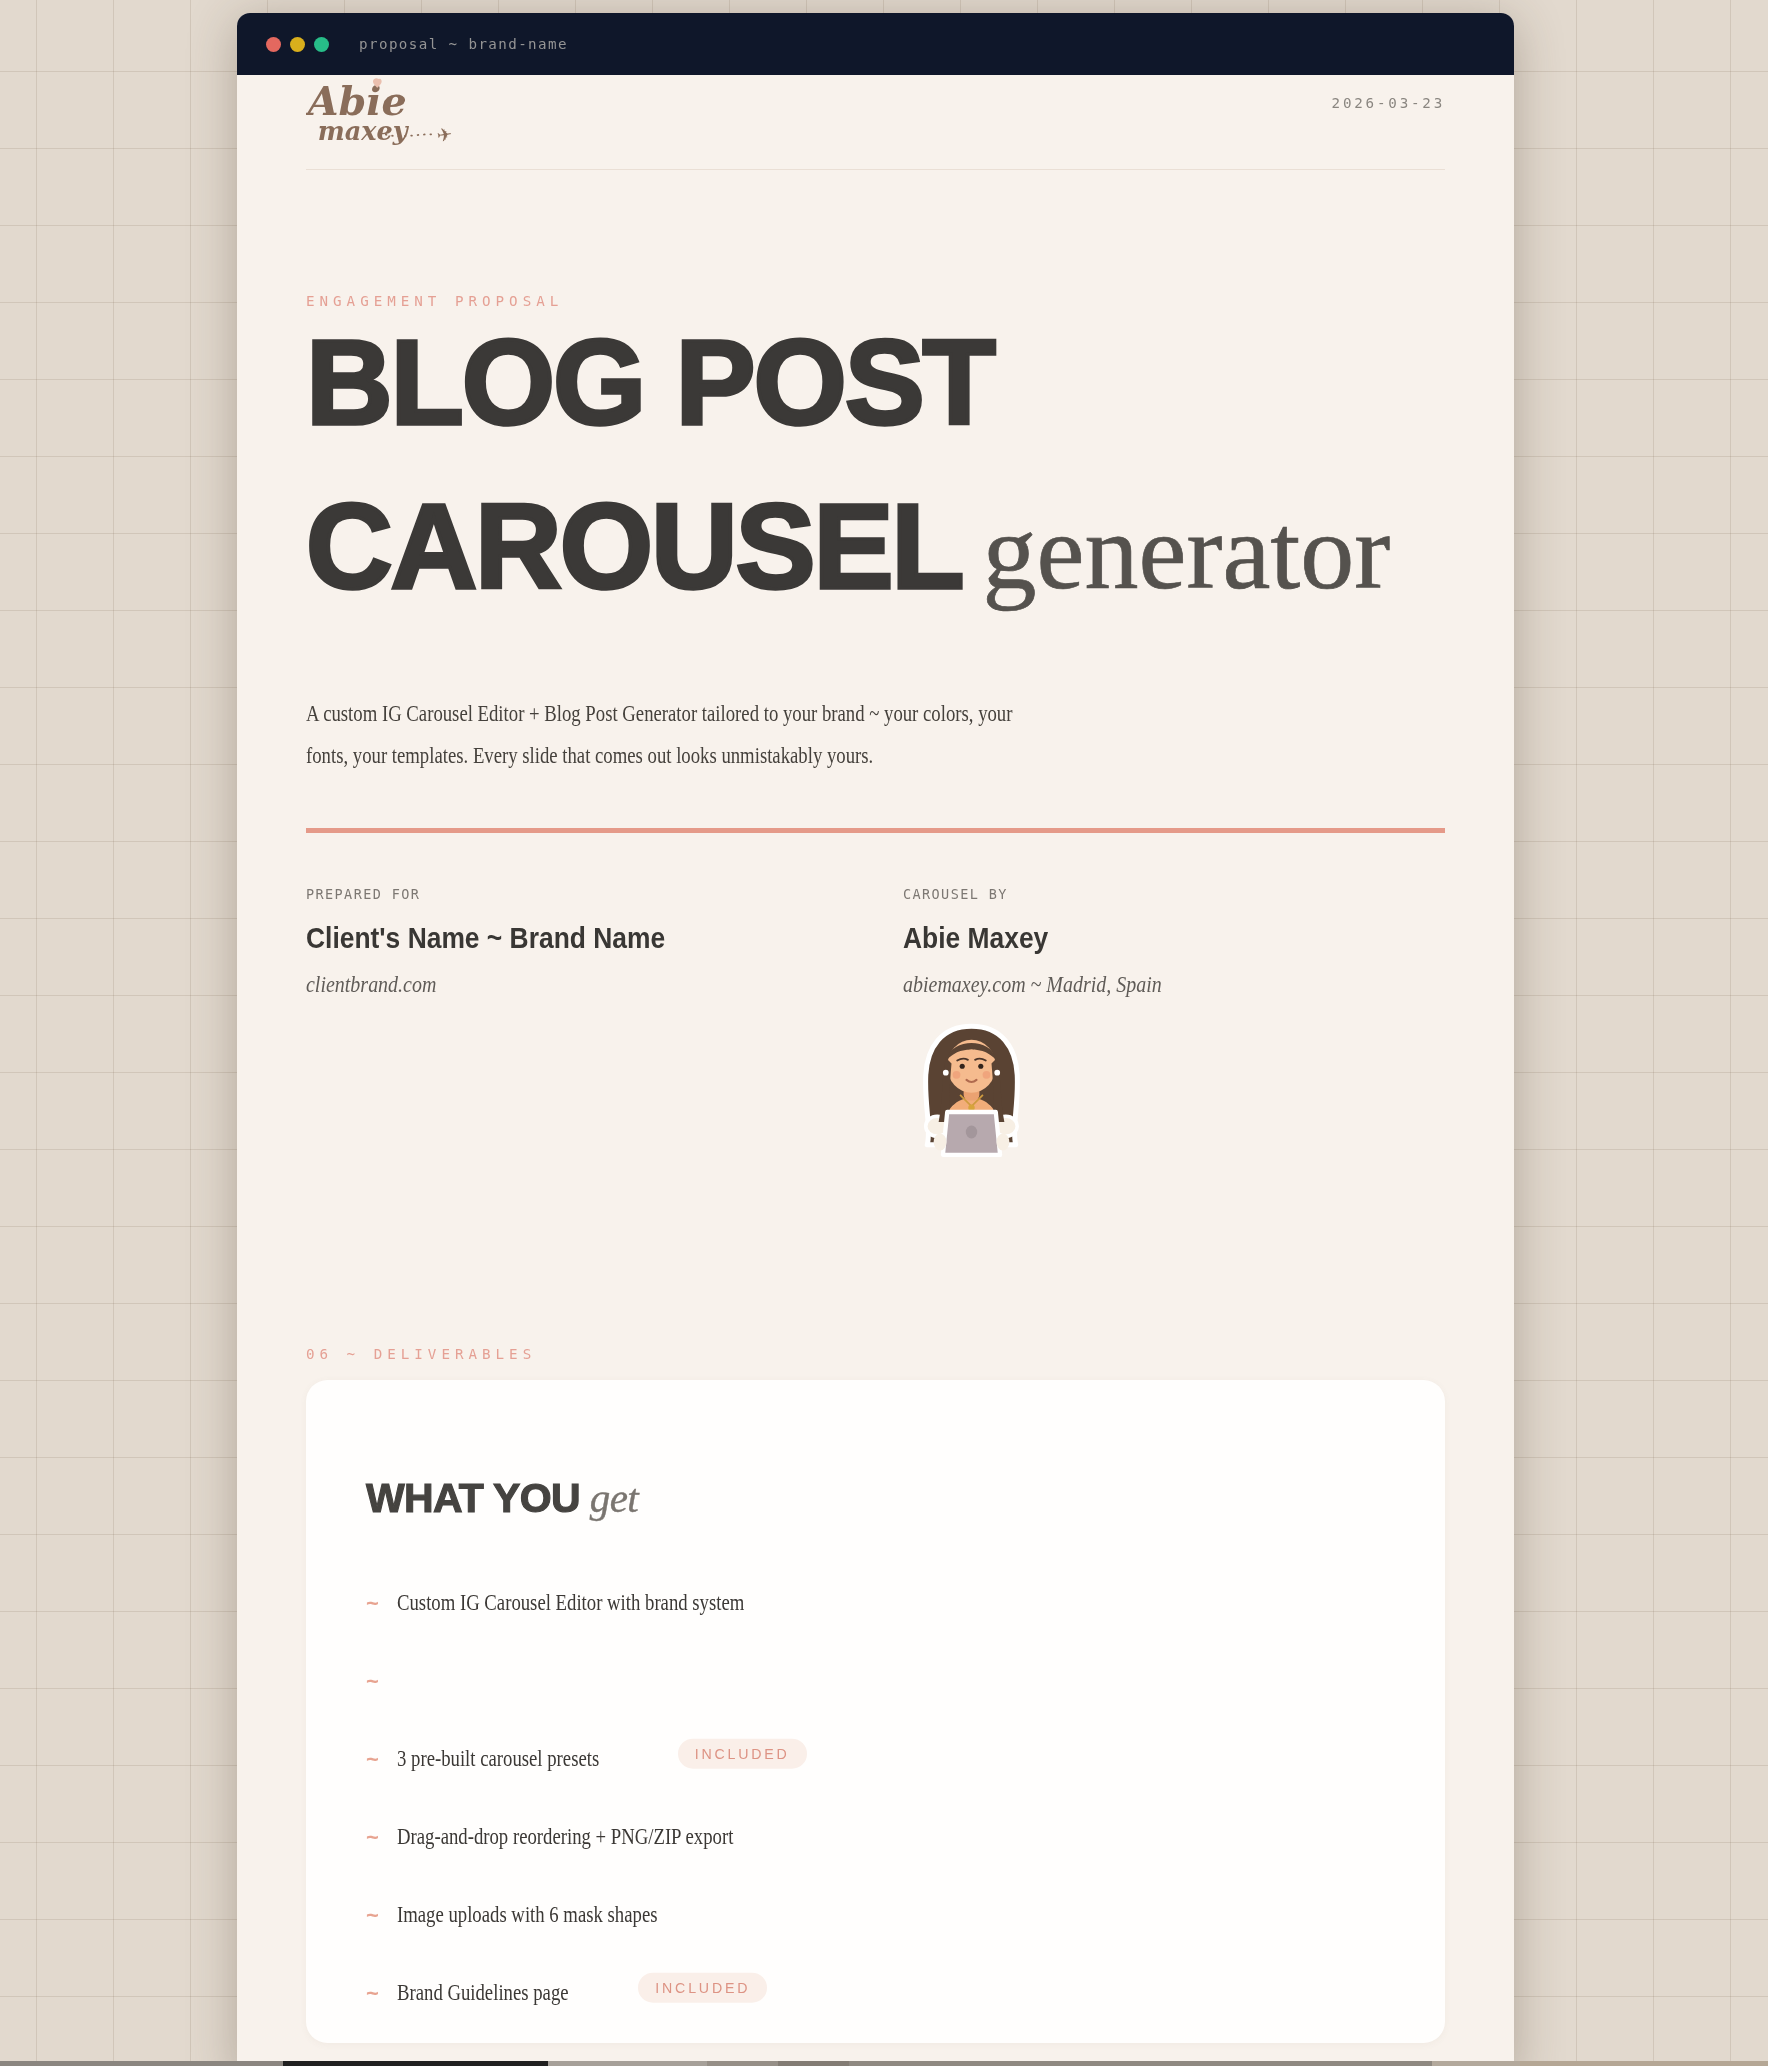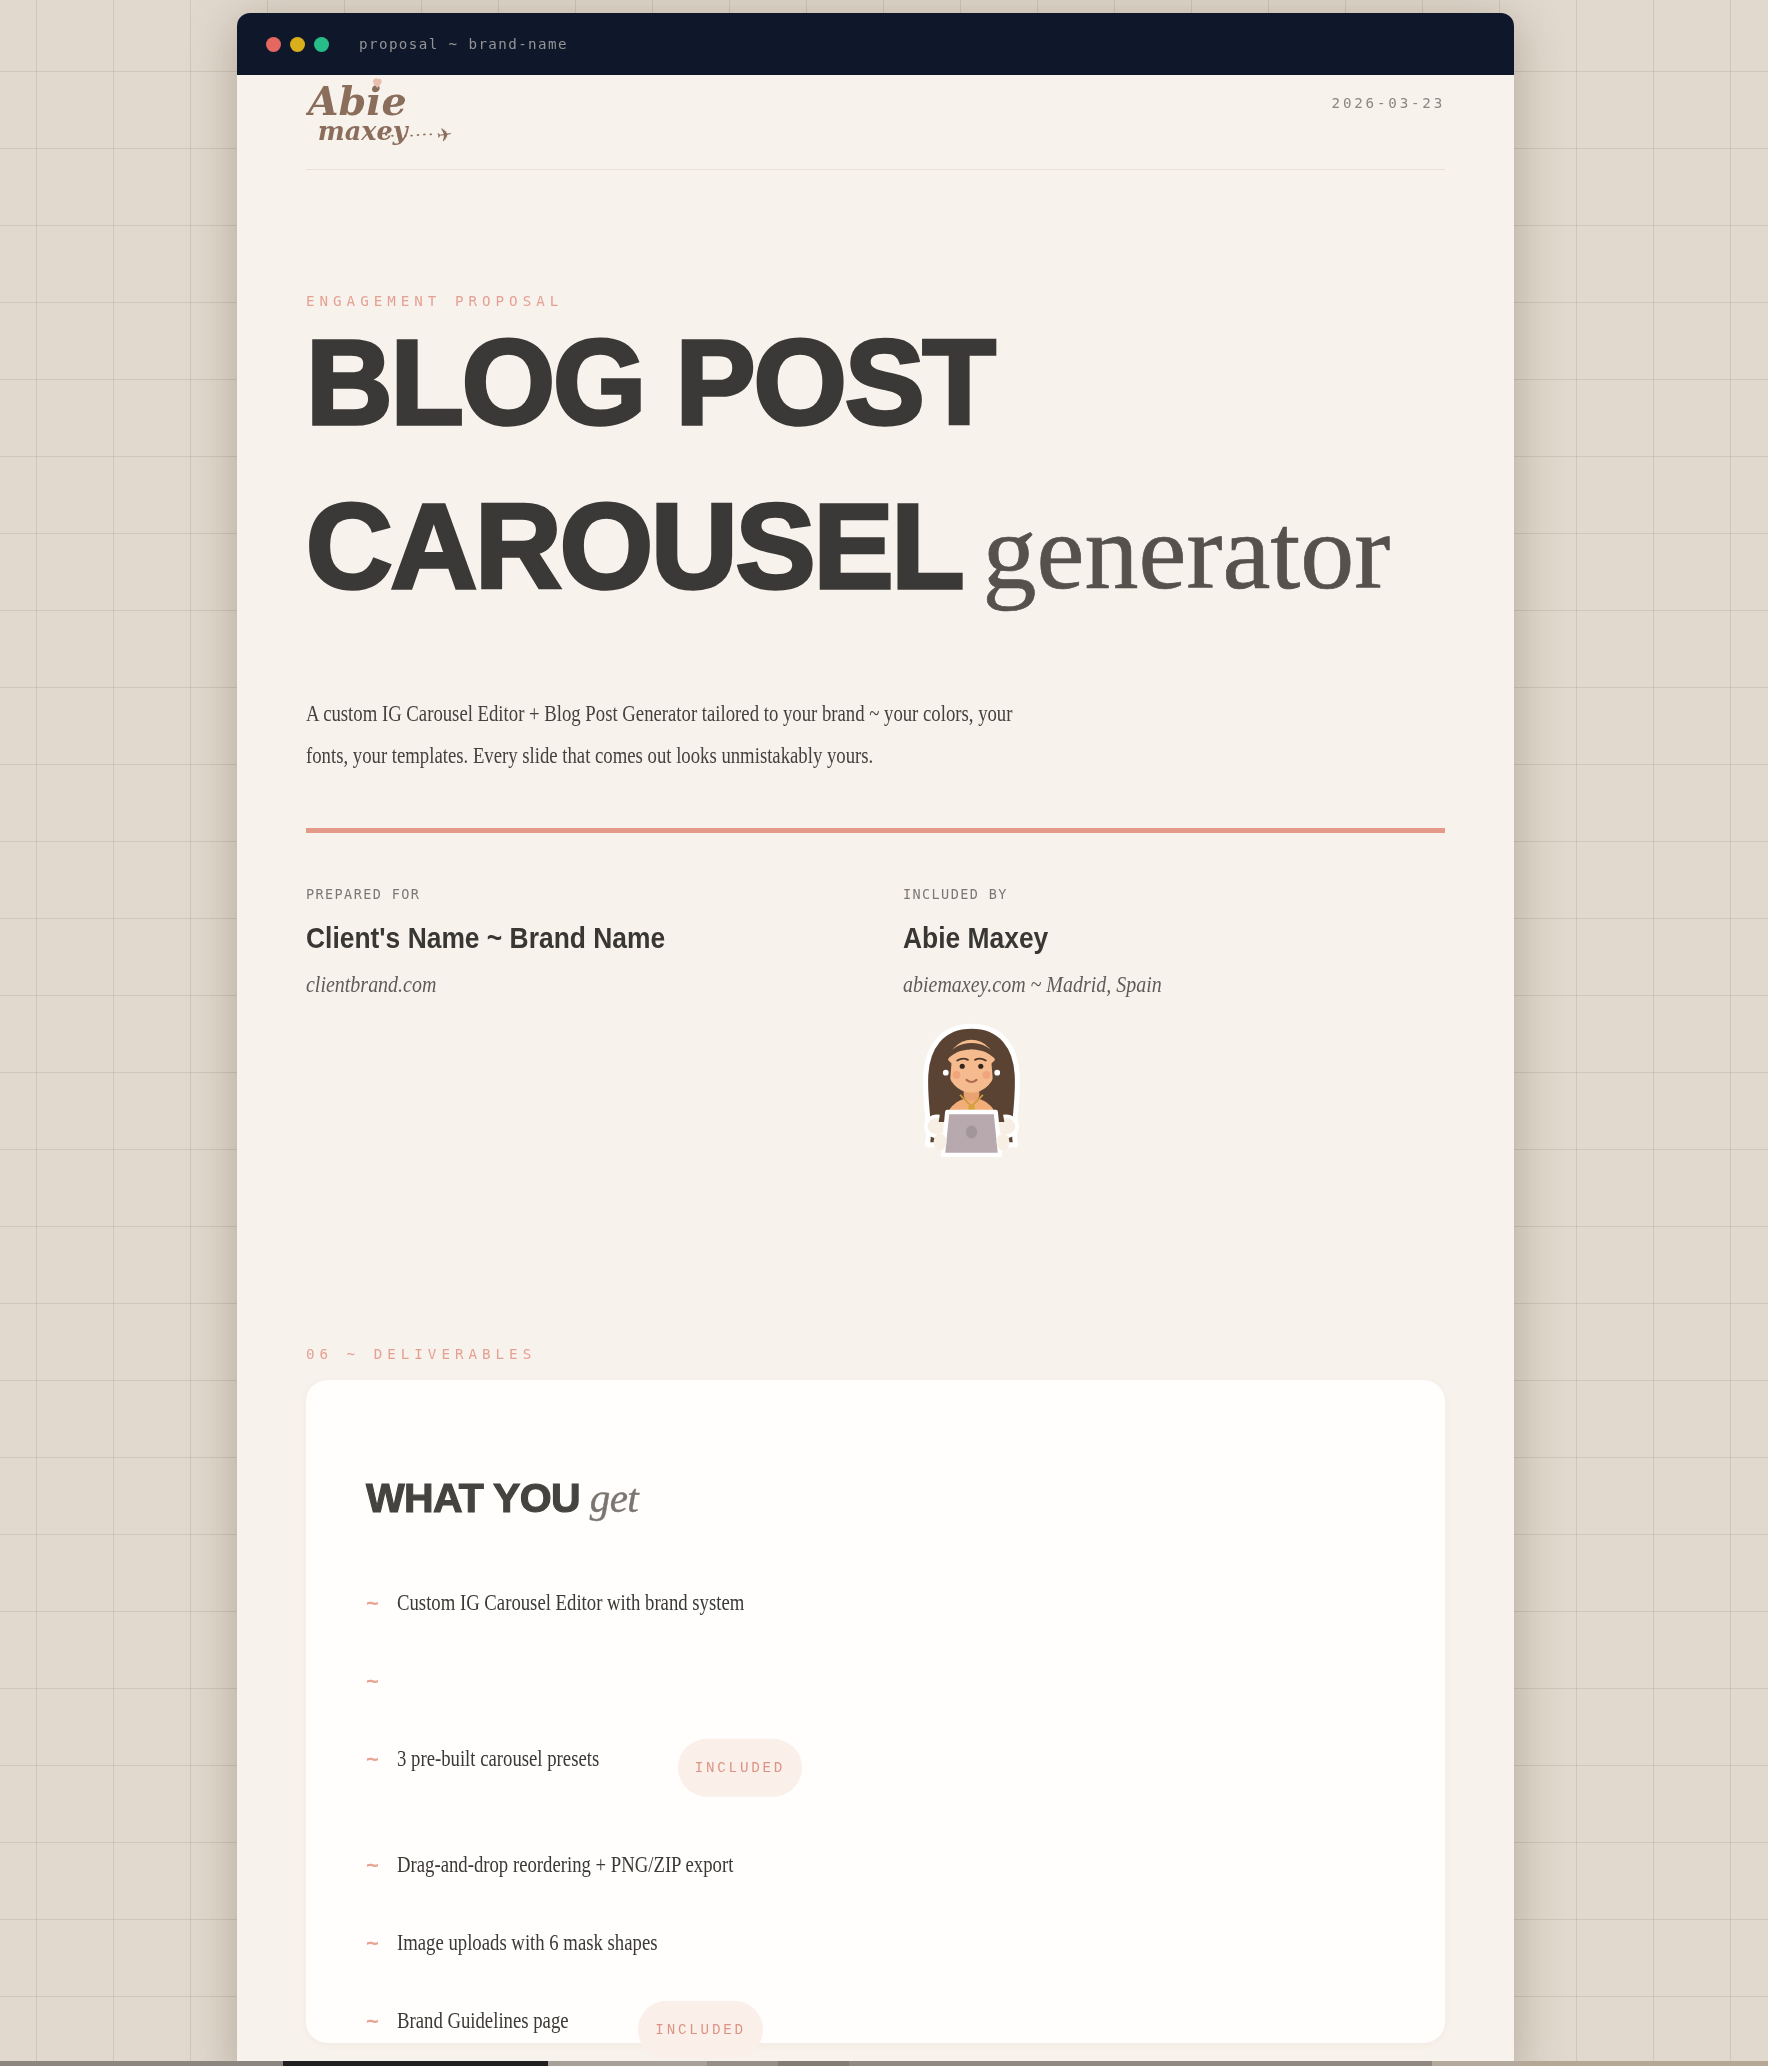--- a/index.html
+++ b/index.html
@@ -77,22 +77,22 @@
     font-family:"Liberation Serif", serif;font-style:italic;font-weight:400;
     color:#7a7570;-webkit-text-stroke:0.4px #7a7570;margin-left:10px;
   }
   .deliverables-list{list-style:none;margin:64px 0 0 0;padding:0;}
   .deliverables-list li{display:flex;align-items:flex-start;margin-bottom:48px;font-size:24px;line-height:30px;color:#3b3835;}
   .bullet{
     flex:0 0 31px;color:#e8a491;font-family:"DejaVu Sans Mono", monospace;
     font-weight:700;font-size:21.4px;transform:translateY(1.4px);
   }
   .badge{
-    display:inline-block;margin-left:21.4px;padding:14px 17px;border-radius:712px;
-    background:#faefe9;color:#dd9384;font-family:Liberation Mono, monospace;
+    display:inline-block;margin-left:21.4px;padding:0 17px;border-radius:712px;
+    background:#faefe9;color:#dd9384;font-family:Liberation Sans, sans-serif;
     font-size:14.2px;letter-spacing:2.8px;transform:translateY(-4.3px);vertical-align:middle;
   }
   .li-line{display:flex;align-items:flex-start;}
   .bottom-strip{
     position:absolute;left:0;bottom:0;width:1768px;height:5px;z-index:60;
     background:linear-gradient(to right,
       #8b8680 0%, #8b8680 16%,
       #202020 16%, #202020 31%,
       #a6a099 31%, #a6a099 40%,
       #968f87 40%, #968f87 44%,
@@ -142,21 +142,21 @@
 
     <hr class="accent-rule">
 
     <div class="parties">
       <div>
         <div class="party-label">PREPARED FOR</div>
         <div><span class="party-name">Client's Name ~ Brand Name</span></div>
         <div class="party-detail"><span class="squeeze">clientbrand.com</span></div>
       </div>
       <div>
-        <div class="party-label">INCLUDED BY</div>
+        <div class="party-label">CAROUSEL BY</div>
         <div><span class="party-name">Abie Maxey</span></div>
         <div class="party-detail"><span class="squeeze">abiemaxey.com ~ Madrid, Spain</span></div>
         <svg class="avatar" viewBox="0 0 172 196">
 
           <path d="M86,6 C44,6 24,36 22,74 C20,118 30,150 24,172 L62,172 L62,120 L110,120 L110,172 L148,172 C142,150 152,118 150,74 C148,36 128,6 86,6 Z" fill="#5a4333" stroke="#ffffff" stroke-width="7" stroke-linejoin="round"></path>
 
           <path d="M42,172 C42,128 62,106 86,106 C110,106 130,128 130,172 Z" fill="#f2ad79"></path>
           <rect x="75" y="88" width="22" height="22" rx="8" fill="#eba271"></rect>
 
           <ellipse cx="38" cy="146" rx="16" ry="14" fill="#f7efe4" stroke="#ffffff" stroke-width="5"></ellipse>

